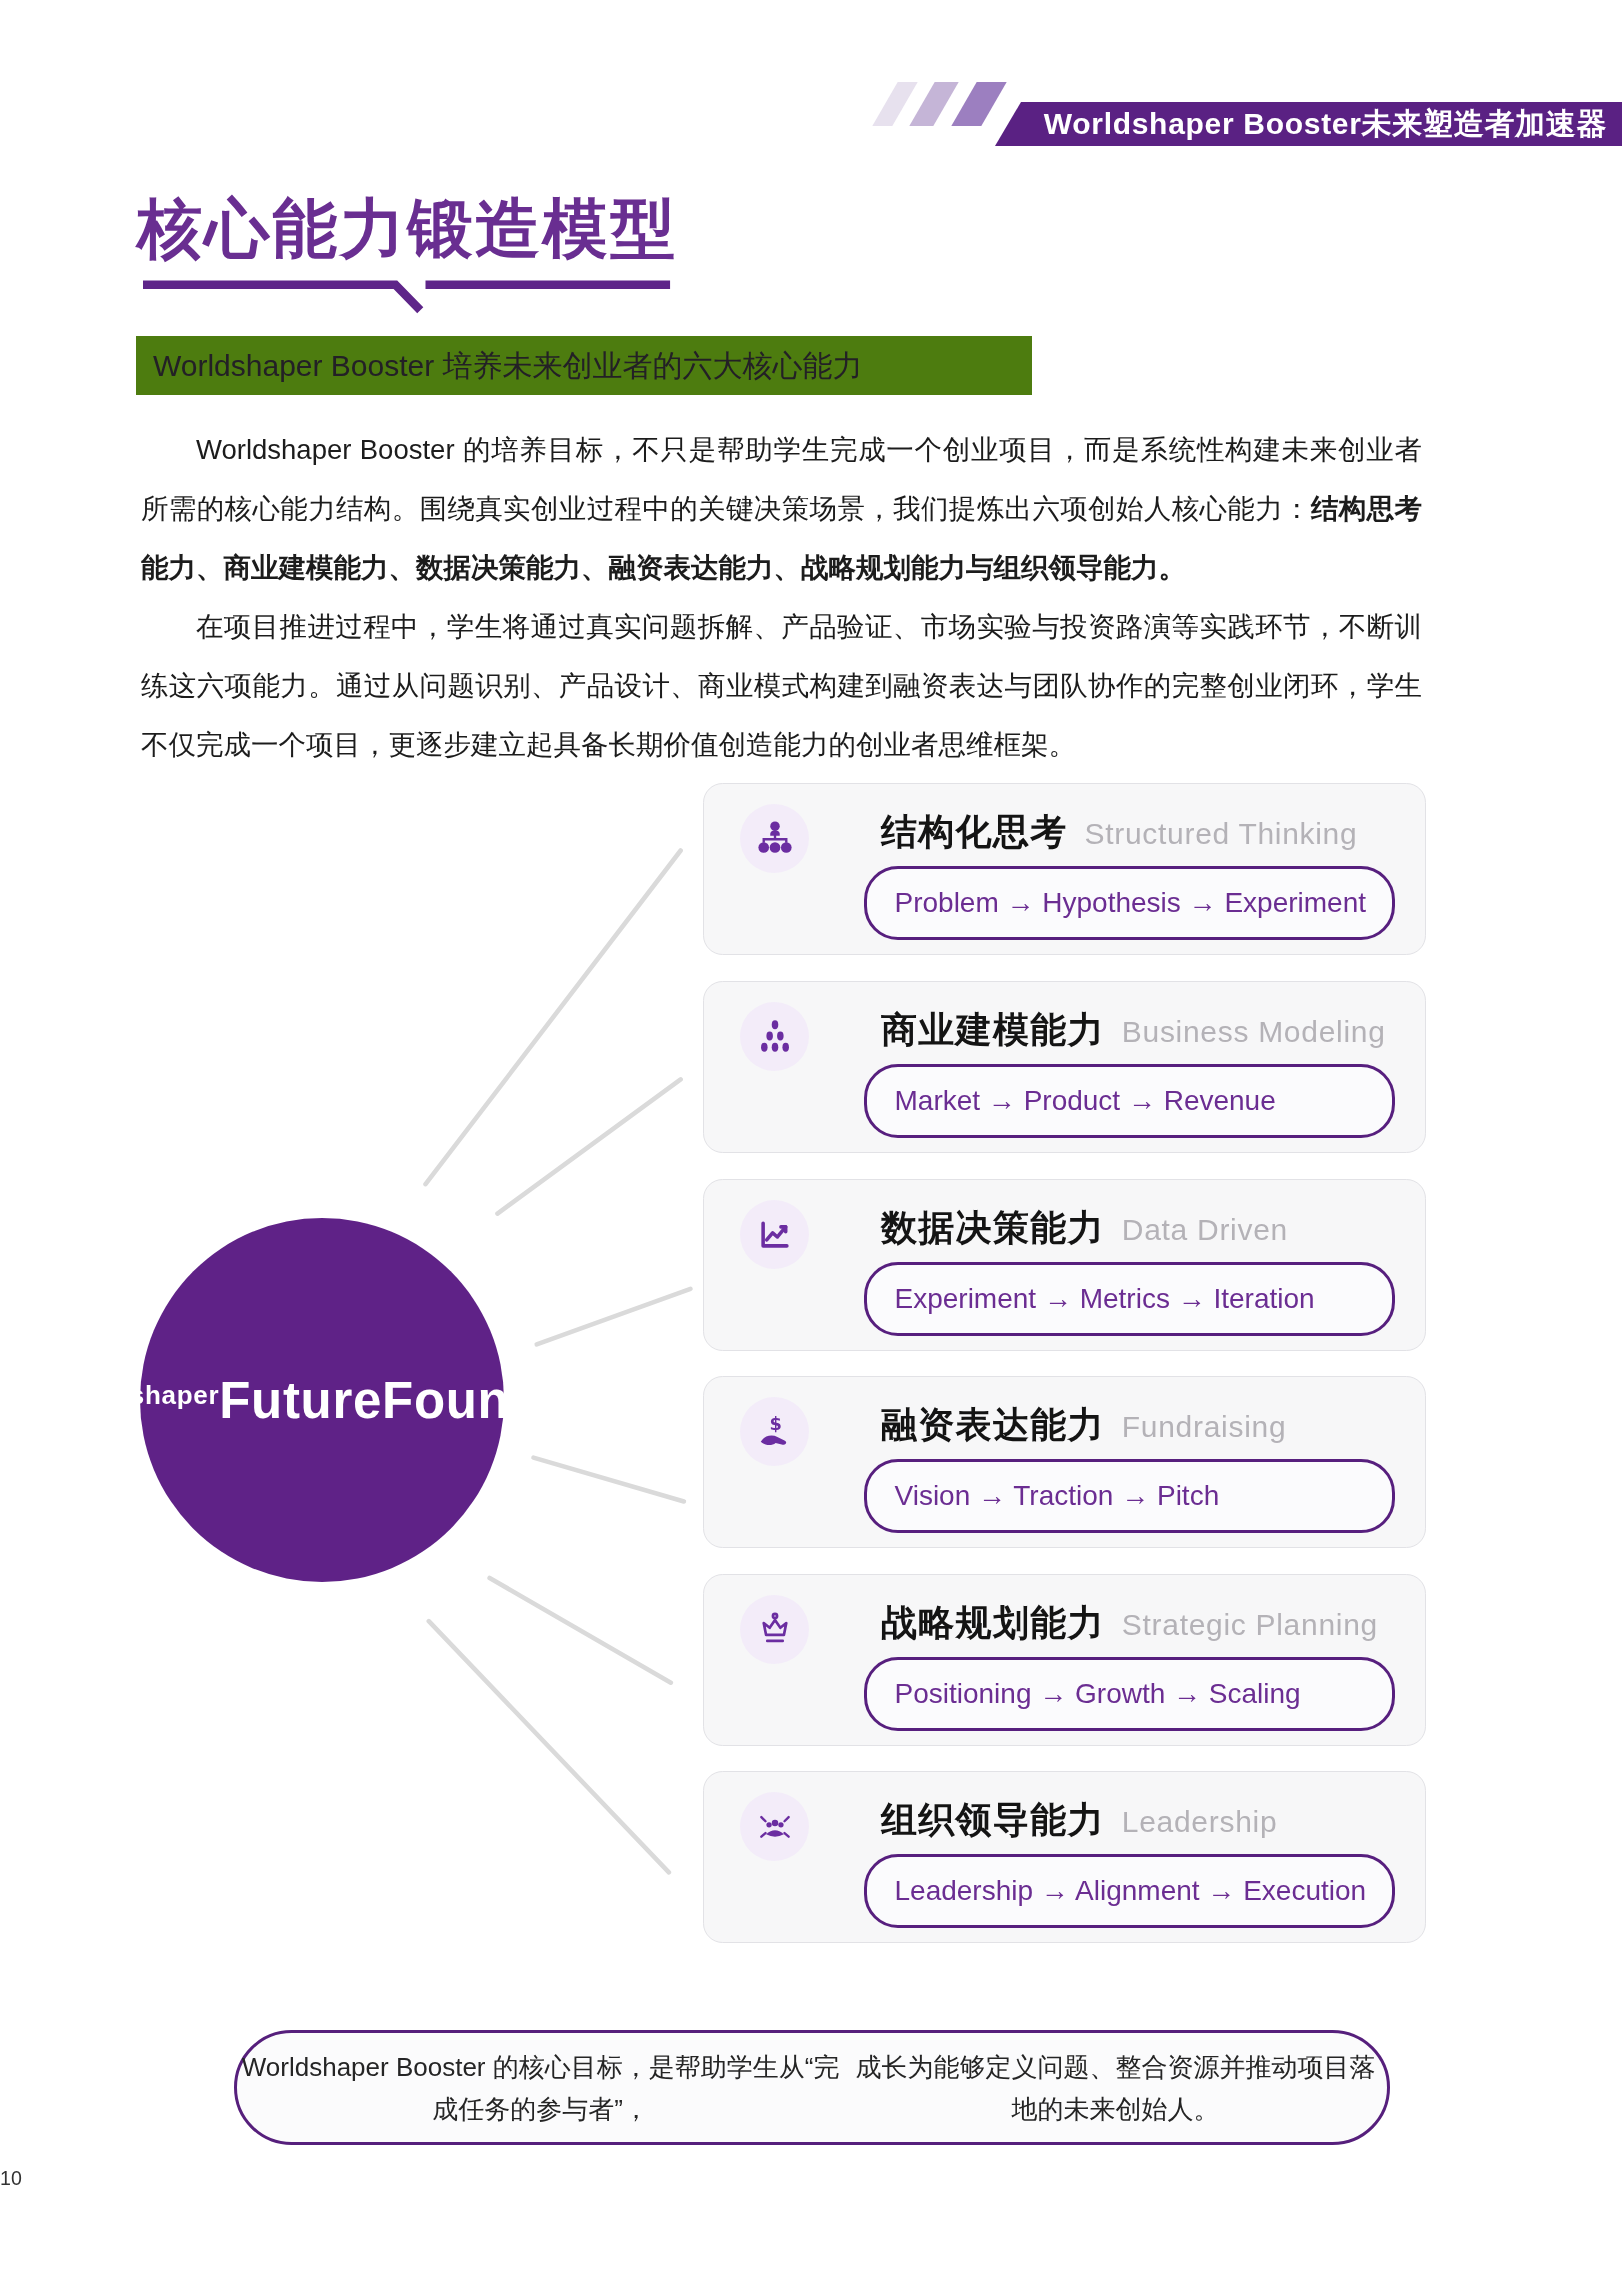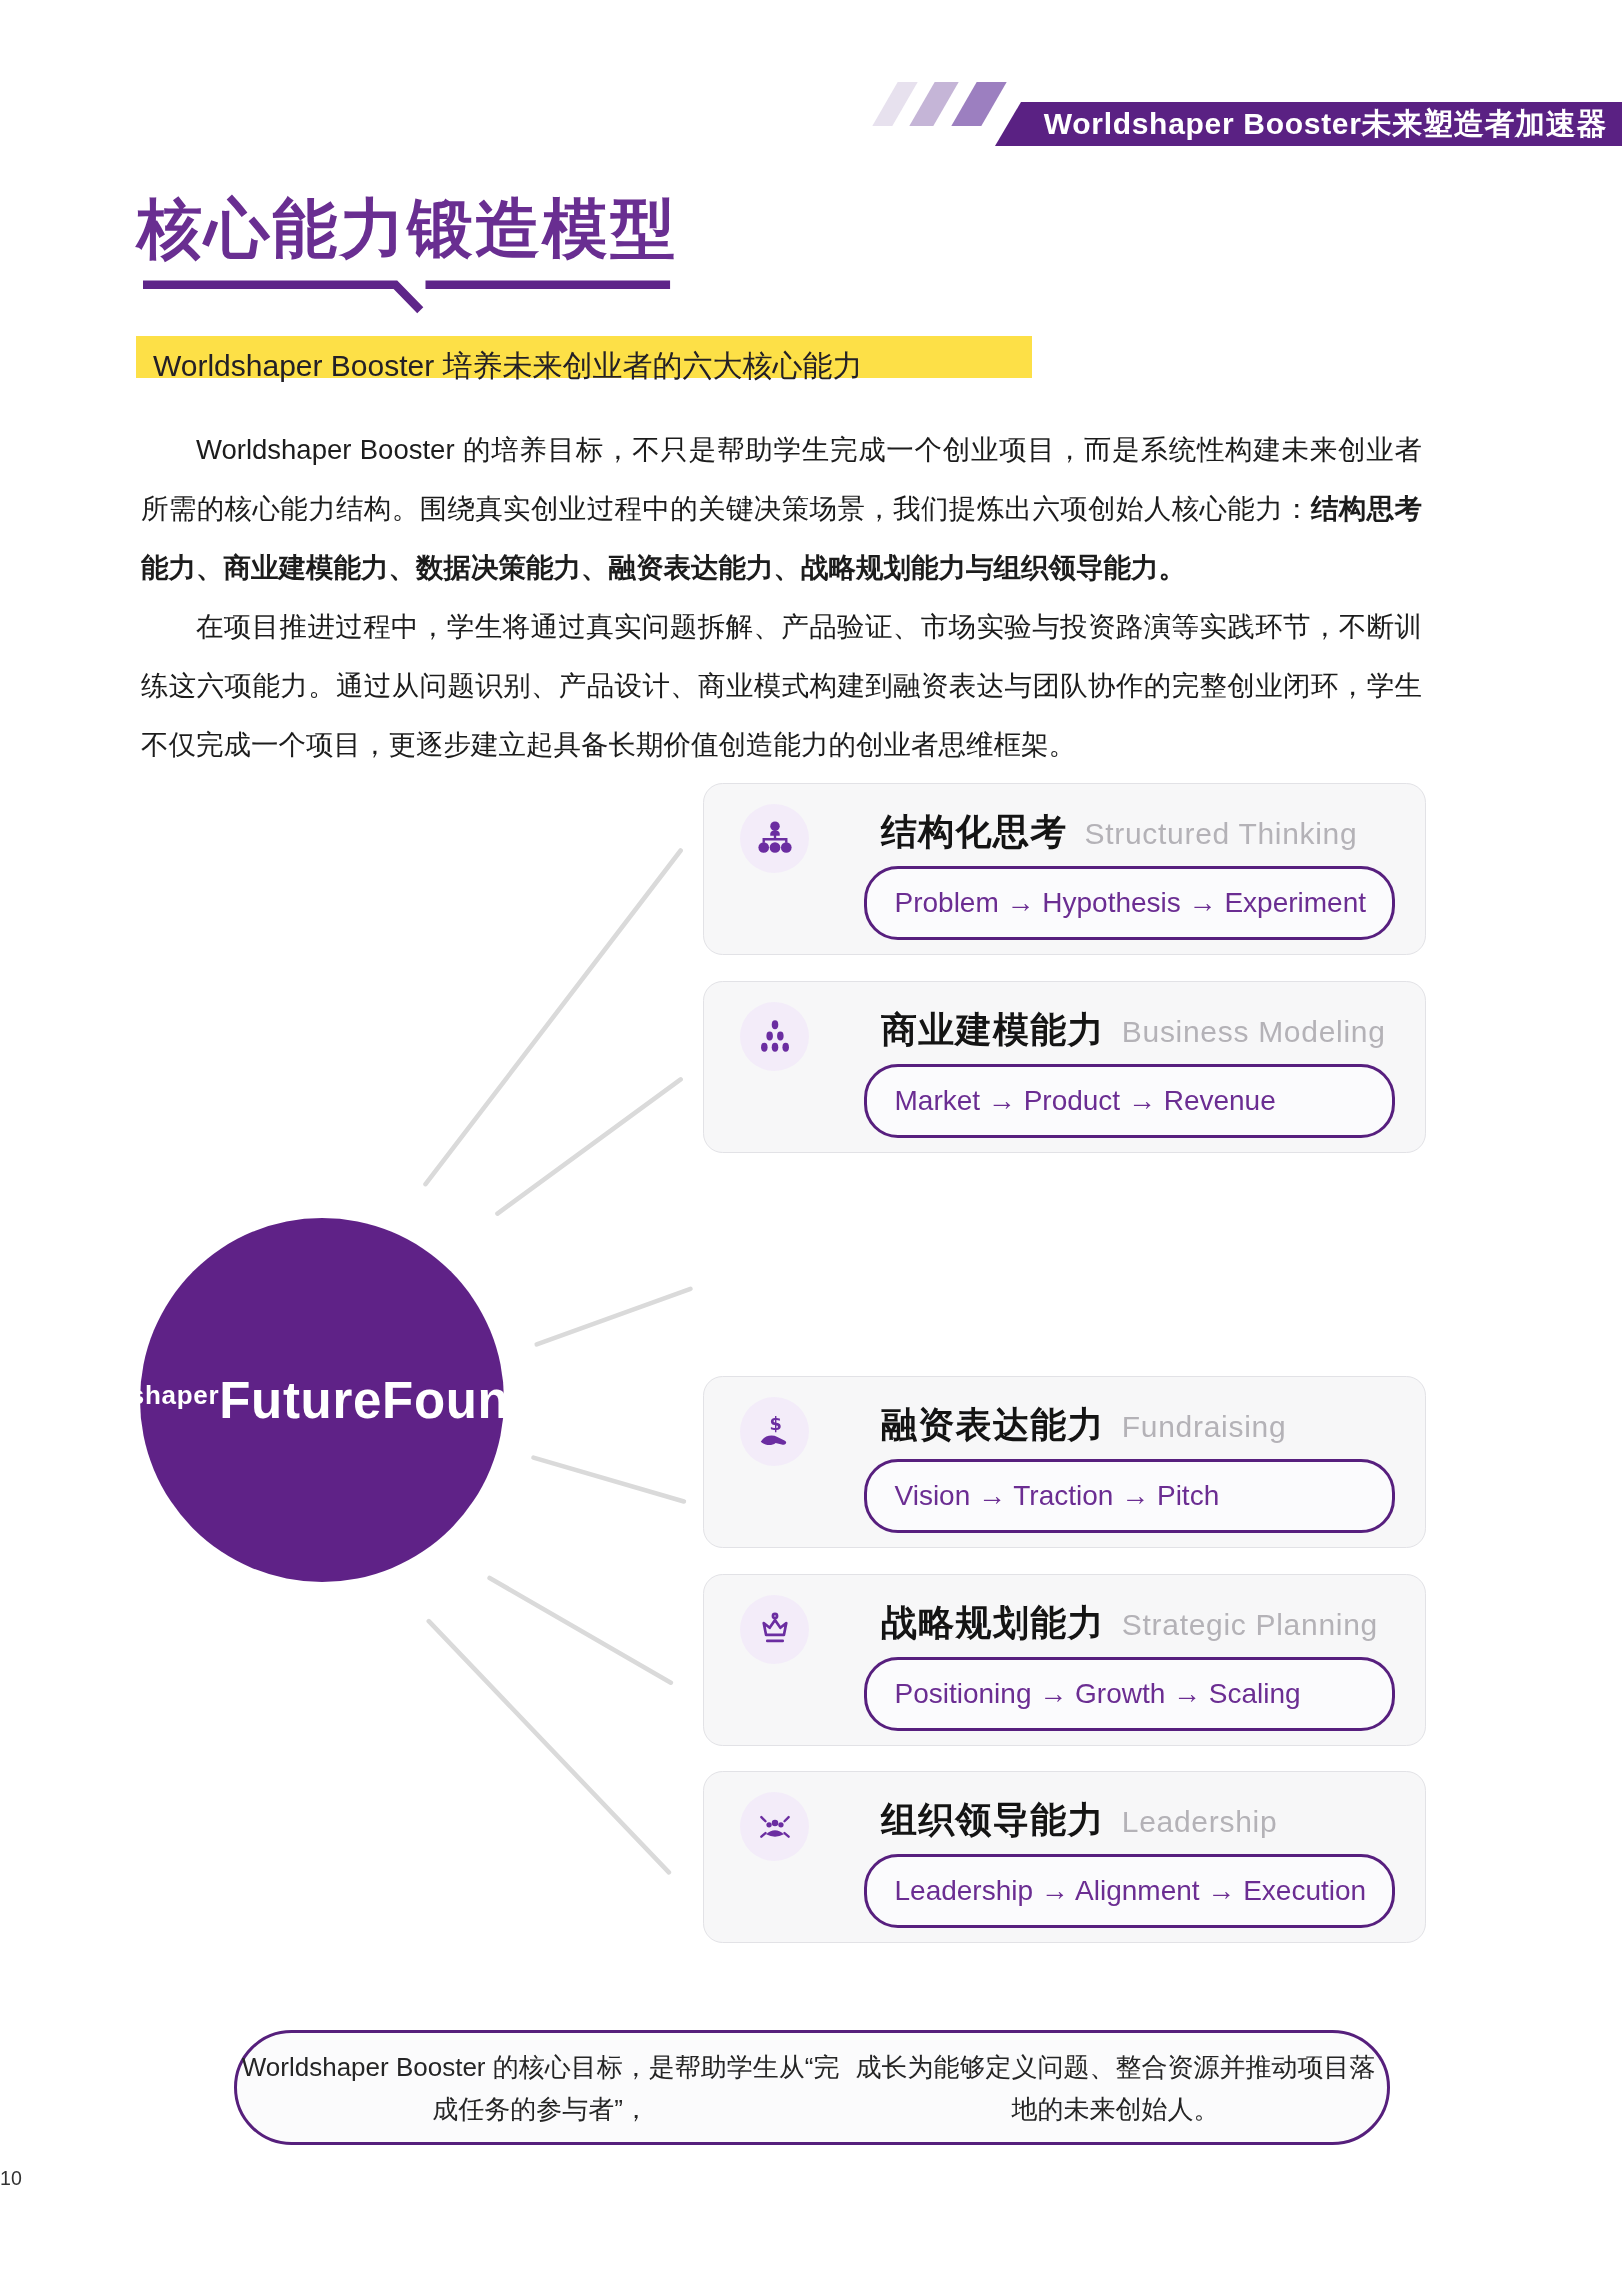--- a/index.html
+++ b/index.html
@@ -27,22 +27,22 @@
 
   
   .page-title {
     position: absolute; left: 137px; top: 185px;
     font-size: 65px; font-weight: 900; color: #692e91; letter-spacing: 2.6px;
   }
   .title-underline { position: absolute; left: 143px; top: 280px; }
 
   
   .subtitle-box {
-    position: absolute; left: 136px; top: 336px; width: 896px; height: 42px;
-    background: #fde047; color: #232026;
+    position: absolute; left: 136px; top: 336px; width: 896px; height: 59px;
+    background: #4d7c0f; color: #232026;
     font-size: 30px; line-height: 59px; padding-left: 17px;
     white-space: nowrap;
   }
 
   
   .body-text {
     position: absolute; left: 141px; top: 420px; width: 1281px;
     font-size: 27.5px; line-height: 59px; color: #1c1c1c; text-align: justify;
   }
   .body-text p { text-indent: 55px; }
@@ -172,20 +172,36 @@
         </g>
       </svg>
     </div>
     <div class="titles">
       <span class="title-zh">商业建模能力</span>
       <span class="title-en">Business Modeling</span>
     </div>
     <div class="flow-pill">Market → Product → Revenue</div>
   </div>
 
+  <div class="cap-card" style="top:1179px">
+    <div class="icon-bubble">
+      <svg width="38" height="38" viewBox="0 0 64 64">
+        <g stroke="#6b2da1" stroke-width="6" fill="none" stroke-linecap="round" stroke-linejoin="round">
+          <path d="M12 14 V52 H52"></path>
+          <path d="M18 42 L28 30 L36 37 L50 20"></path>
+          <path d="M50 20 L50 28 M50 20 L42 20"></path>
+        </g>
+      </svg>
+    </div>
+    <div class="titles">
+      <span class="title-zh">数据决策能力</span>
+      <span class="title-en">Data Driven</span>
+    </div>
+    <div class="flow-pill">Experiment → Metrics → Iteration</div>
+  </div>
 
   <div class="cap-card" style="top:1376px">
     <div class="icon-bubble">
       <svg width="38" height="38" viewBox="0 0 64 64">
         <text x="33" y="30" text-anchor="middle" font-size="30" font-weight="bold" fill="#6b2da1">$</text>
         <path d="M8 50 C14 40 26 37 36 42 L48 48 C53 50 51 56 45 55 L33 52 C27 57 16 57 8 50 Z" fill="#6b2da1"></path>
       </svg>
     </div>
     <div class="titles">
       <span class="title-zh">融资表达能力</span>

